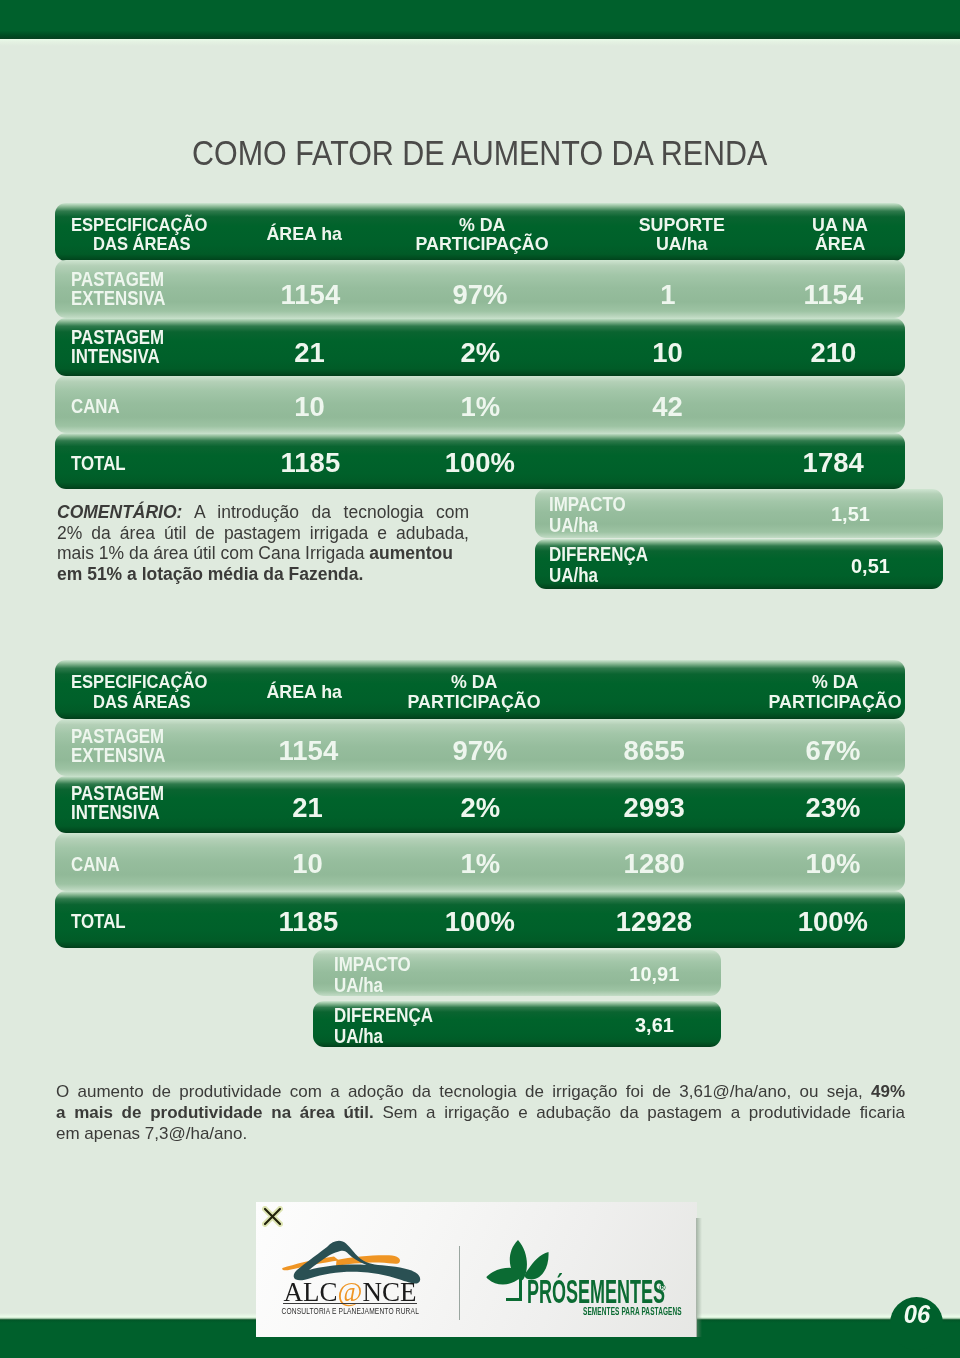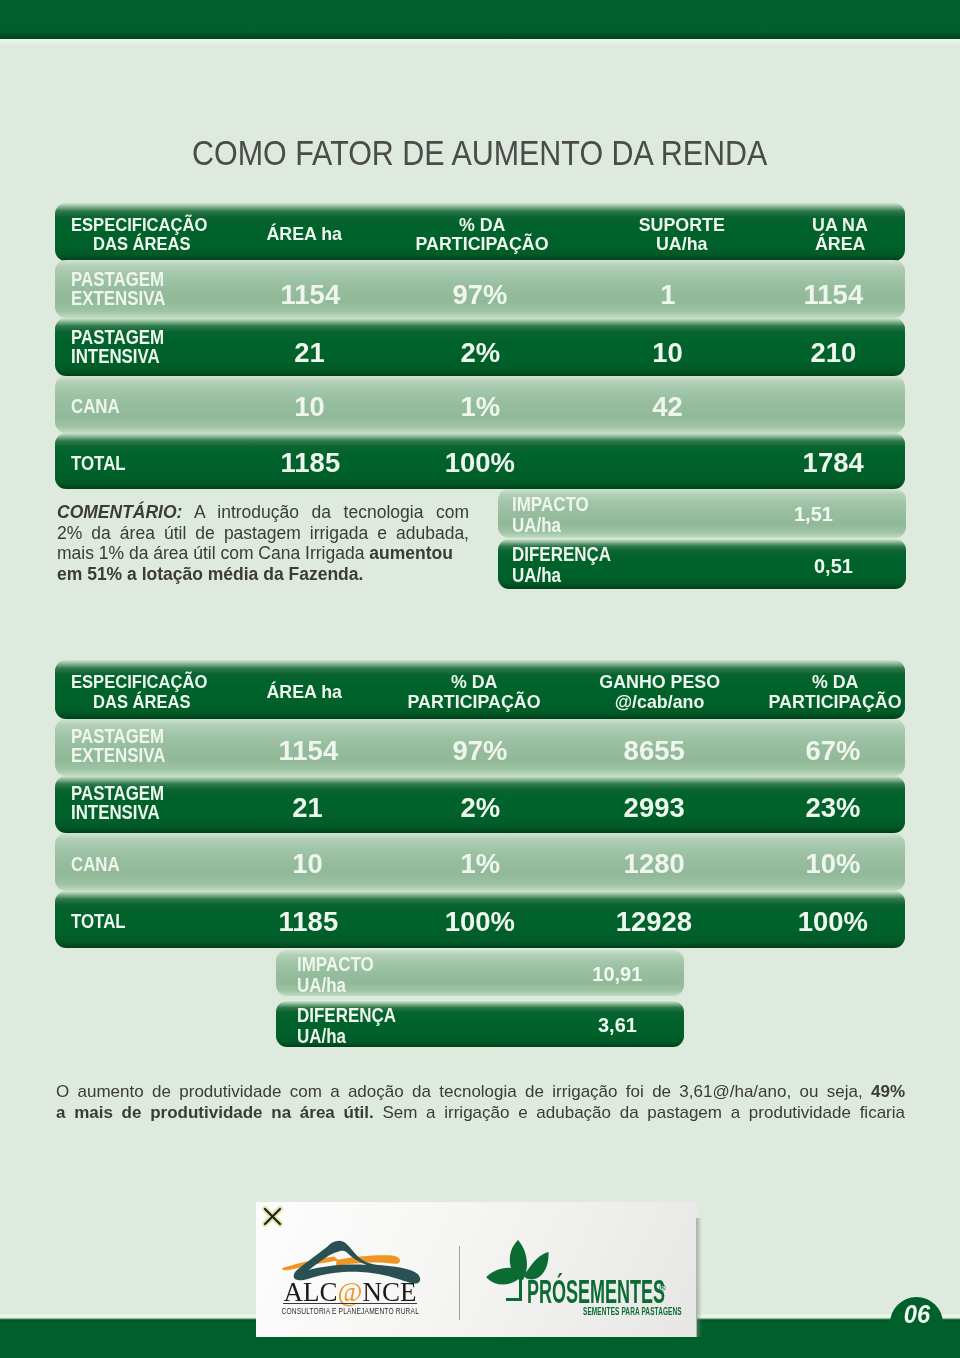--- a/index.html
+++ b/index.html
@@ -41,21 +41,21 @@
   .lblcell{font-weight:bold;font-size:19.5px;line-height:19px;}
   .cell span{display:block;transform-origin:center;}
   .cell.lbl span{transform-origin:left;}
 
   
   .comment{position:absolute;font-size:17.5px;line-height:20.7px;color:#3b3b39;}
   .comment b{font-weight:bold;}
   .comment .jst{text-align:justify;text-align-last:justify;}
   .comment i{font-style:italic;font-weight:bold;}
 
-  .ibox{position:absolute;border-radius:11px;box-sizing:border-box;}
+  .ibox{position:absolute;border-radius:11px;box-sizing:border-box;margin-left:37px;}
   .ibox .t1{position:absolute;font-weight:bold;font-size:19.5px;line-height:21px;color:#eef6ee;}
   .ibox .t1 span{display:block;transform:scaleX(.87);transform-origin:left;}
   .ibox .val{position:absolute;font-weight:bold;font-size:21px;color:#f2faf2;}
   .ibox .val span{display:inline-block;transform:scaleX(.95);transform-origin:center;}
 
   .footnote{position:absolute;font-size:17px;line-height:21px;color:#3b3b39;}
   .footnote b{font-weight:bold;}
   .footnote .jst{text-align:justify;text-align-last:justify;}
 
   .logobox{position:absolute;background:linear-gradient(115deg,#fdfdfd 0%,#f7f7f6 35%,#efefee 68%,#e6e7e4 100%);}
@@ -196,24 +196,20 @@
           <span style="transform:scaleX(0.896)">ESPECIFICAÇÃO</span>
           <span style="transform:scaleX(0.896)">DAS ÁREAS</span>
         </div>
         <div class="cell hcell" style="margin-top: 2px; left: 139px; width: 220px;">
           <span style="transform:scaleX(0.963)">ÁREA ha</span>
         </div>
         <div class="cell hcell" style="margin-top: 2px; left: 309px; width: 220px;">
           <span style="transform:scaleX(0.963)">% DA</span>
           <span style="transform:scaleX(0.963)">PARTICIPAÇÃO</span>
         </div>
-        <div class="cell hcell" style="margin-top: 2px; left: 495px; width: 220px;">
-          <span style="transform:scaleX(0.963)">GANHO PESO</span>
-          <span style="transform:scaleX(0.963)">@/cab/ano</span>
-        </div>
         <div class="cell hcell" style="margin-top: 2px; left: 670px; width: 220px;">
           <span style="transform:scaleX(0.963)">% DA</span>
           <span style="transform:scaleX(0.963)">PARTICIPAÇÃO</span>
         </div>
       </div>
       <div class="row rlight" style="left: 55px; top: 719px; width: 850px; height: 57px;">
         <div class="cell lbl lblcell" style="left: 16px; width: 169px; text-align: left; margin-top: -2px;">
           <span style="transform:scaleX(0.865)">PASTAGEM</span>
           <span style="transform:scaleX(0.865)">EXTENSIVA</span>
         </div>
@@ -296,20 +292,21 @@
           <span>DIFERENÇA</span>
           <span>UA/ha</span>
         </div>
         <div class="val" style="left:301px;width:80px;text-align:center;top:12px"><span>3,61</span></div>
       </div>
     </div>
   <div id="fn">
       <div class="footnote" style="left: 56px; top: 1081px; width: 849px;">
         <div class="jst"><span>O aumento de produtividade com a adoção da tecnologia de irrigação foi de 3,61@/ha/ano, ou seja, </span><b>49%</b></div>
         <div class="jst"><b>a mais de produtividade na área útil.</b><span> Sem a irrigação e adubação da pastagem a produtividade ficaria</span></div>
+        <div><span>em apenas 7,3@/ha/ano.</span></div>
       </div>
     </div>
 
   <div class="botglow"></div>
   <div class="botbar"></div>
   <div id="lg">
   <div class="logobox" style="left:256px;top:1202px;width:441px;height:135px;"></div>
   <div style="position:absolute;left:696px;top:1218px;width:6px;height:119px;
               background:linear-gradient(90deg,rgba(120,140,122,.6),rgba(120,140,122,0));"></div>
   <svg style="position:absolute;left:262px;top:1206px;" width="21" height="21" viewBox="0 0 21 21">

